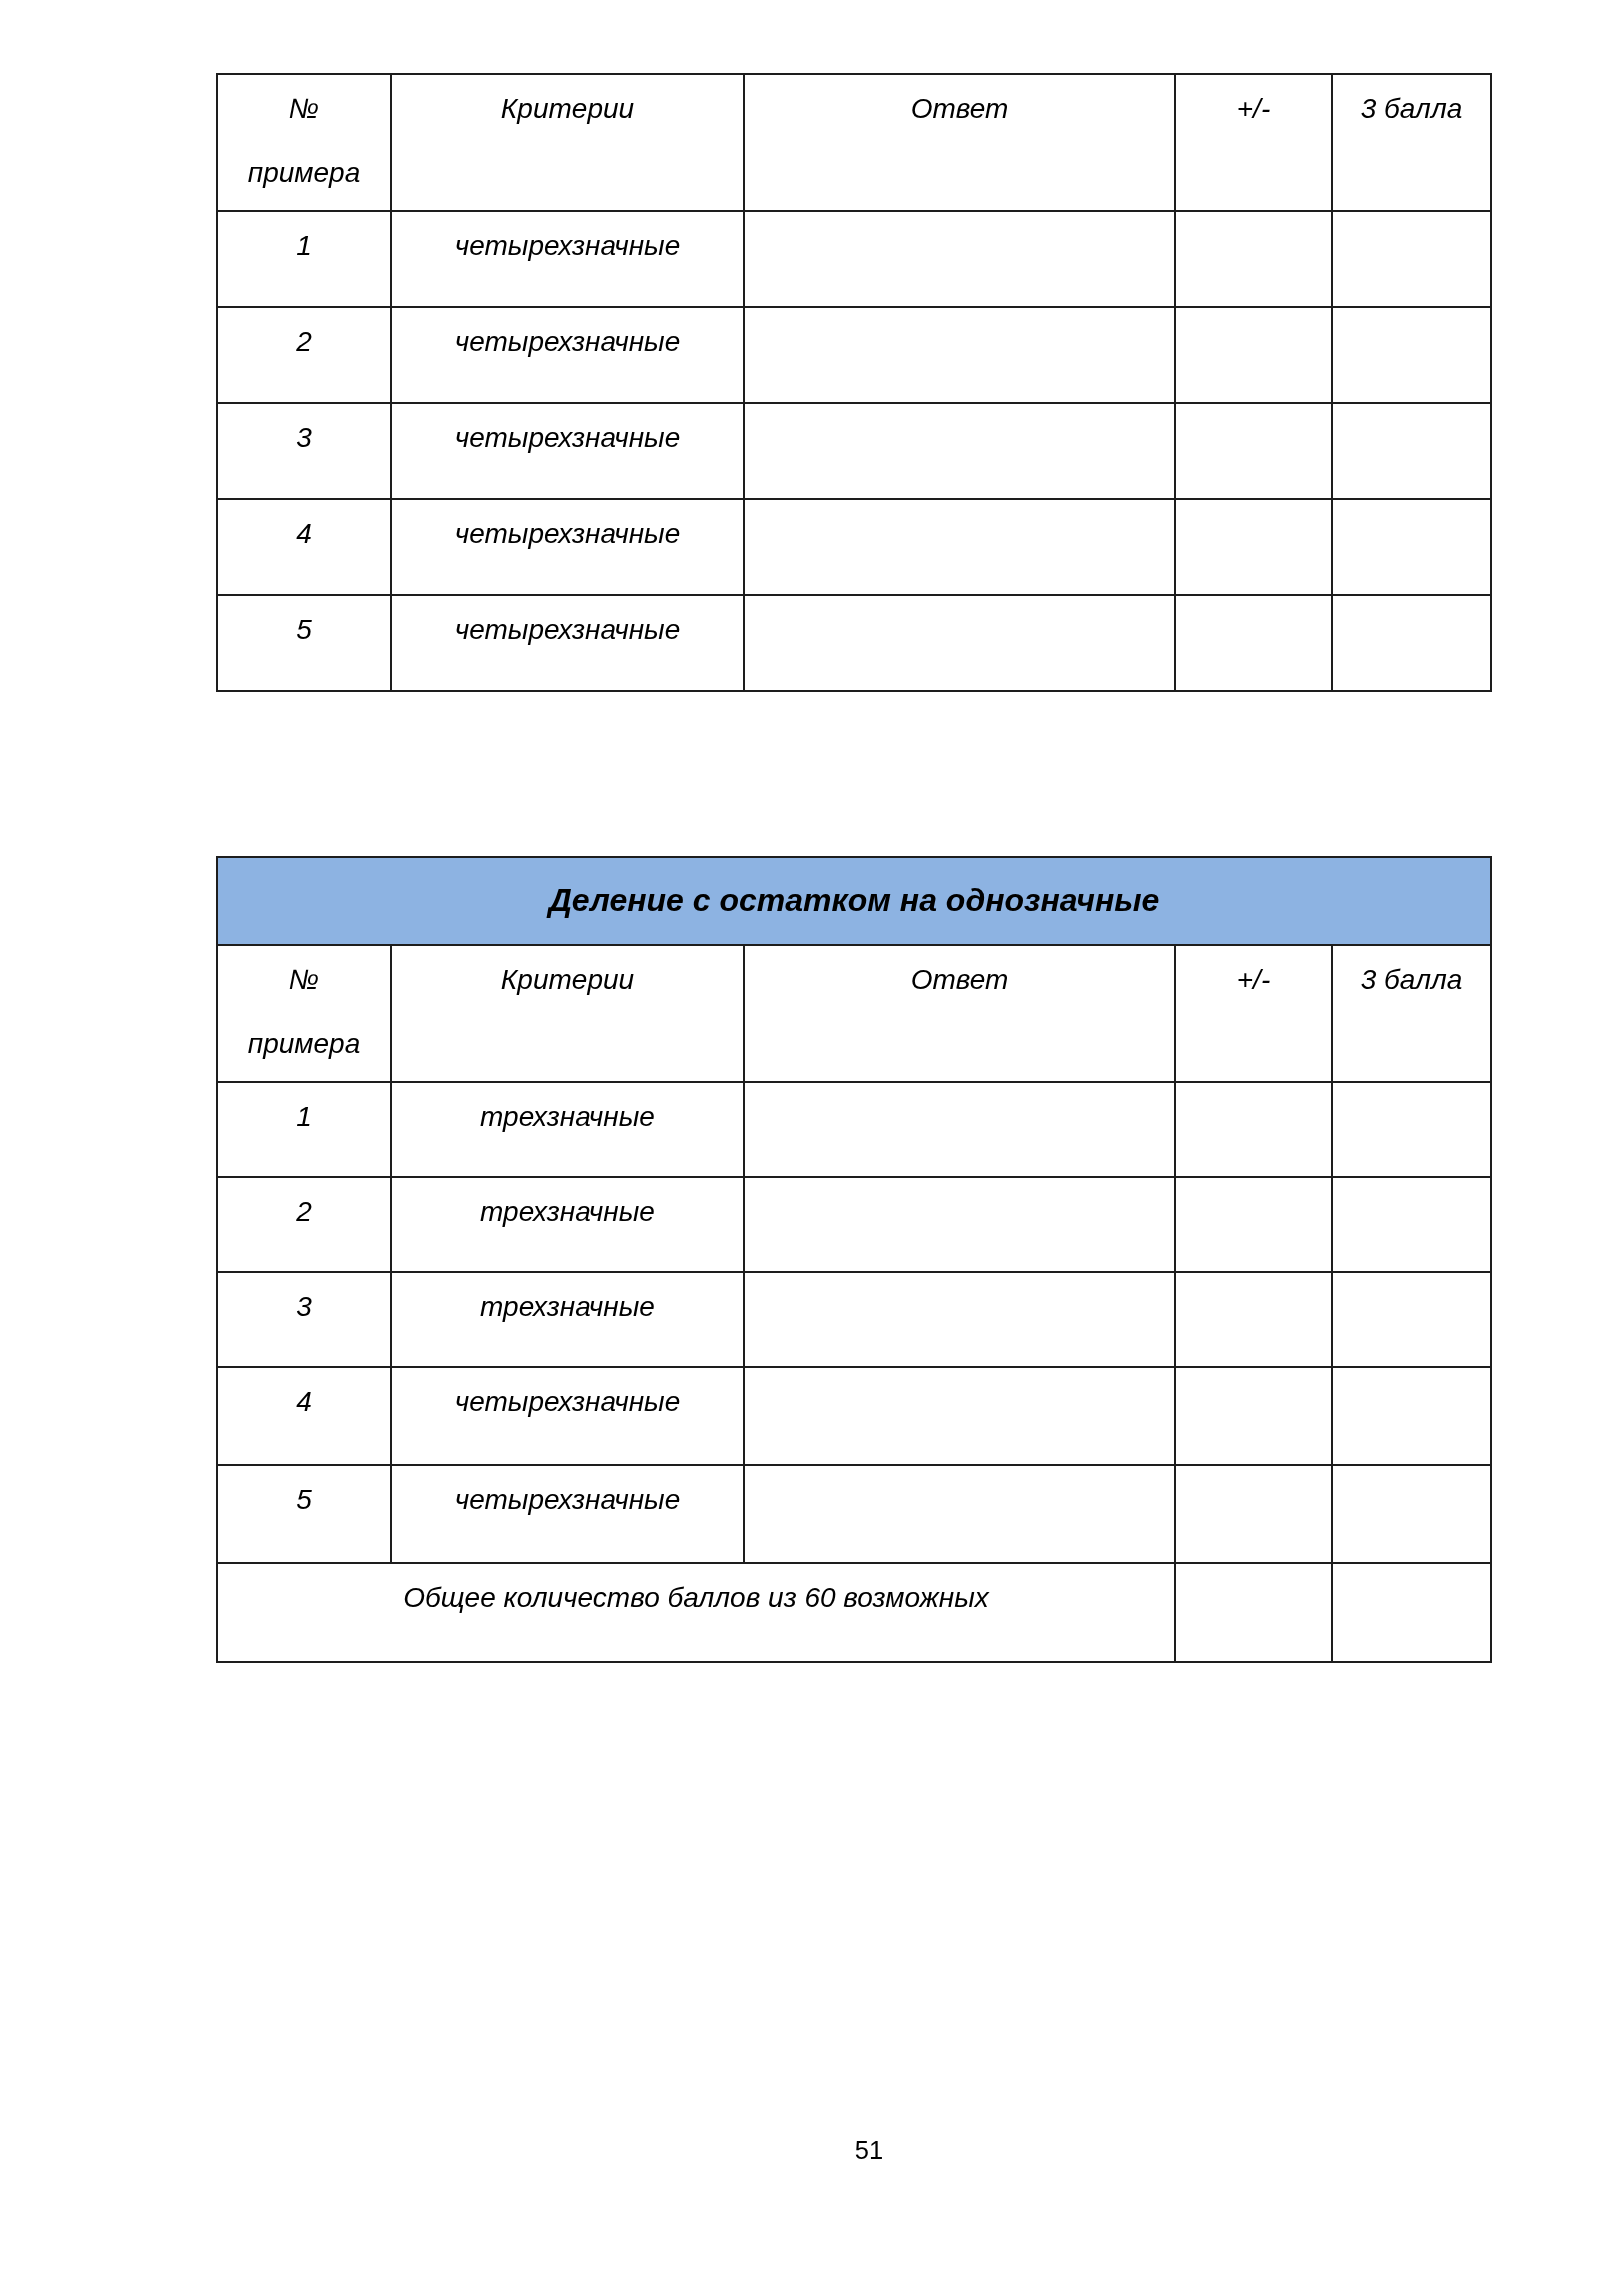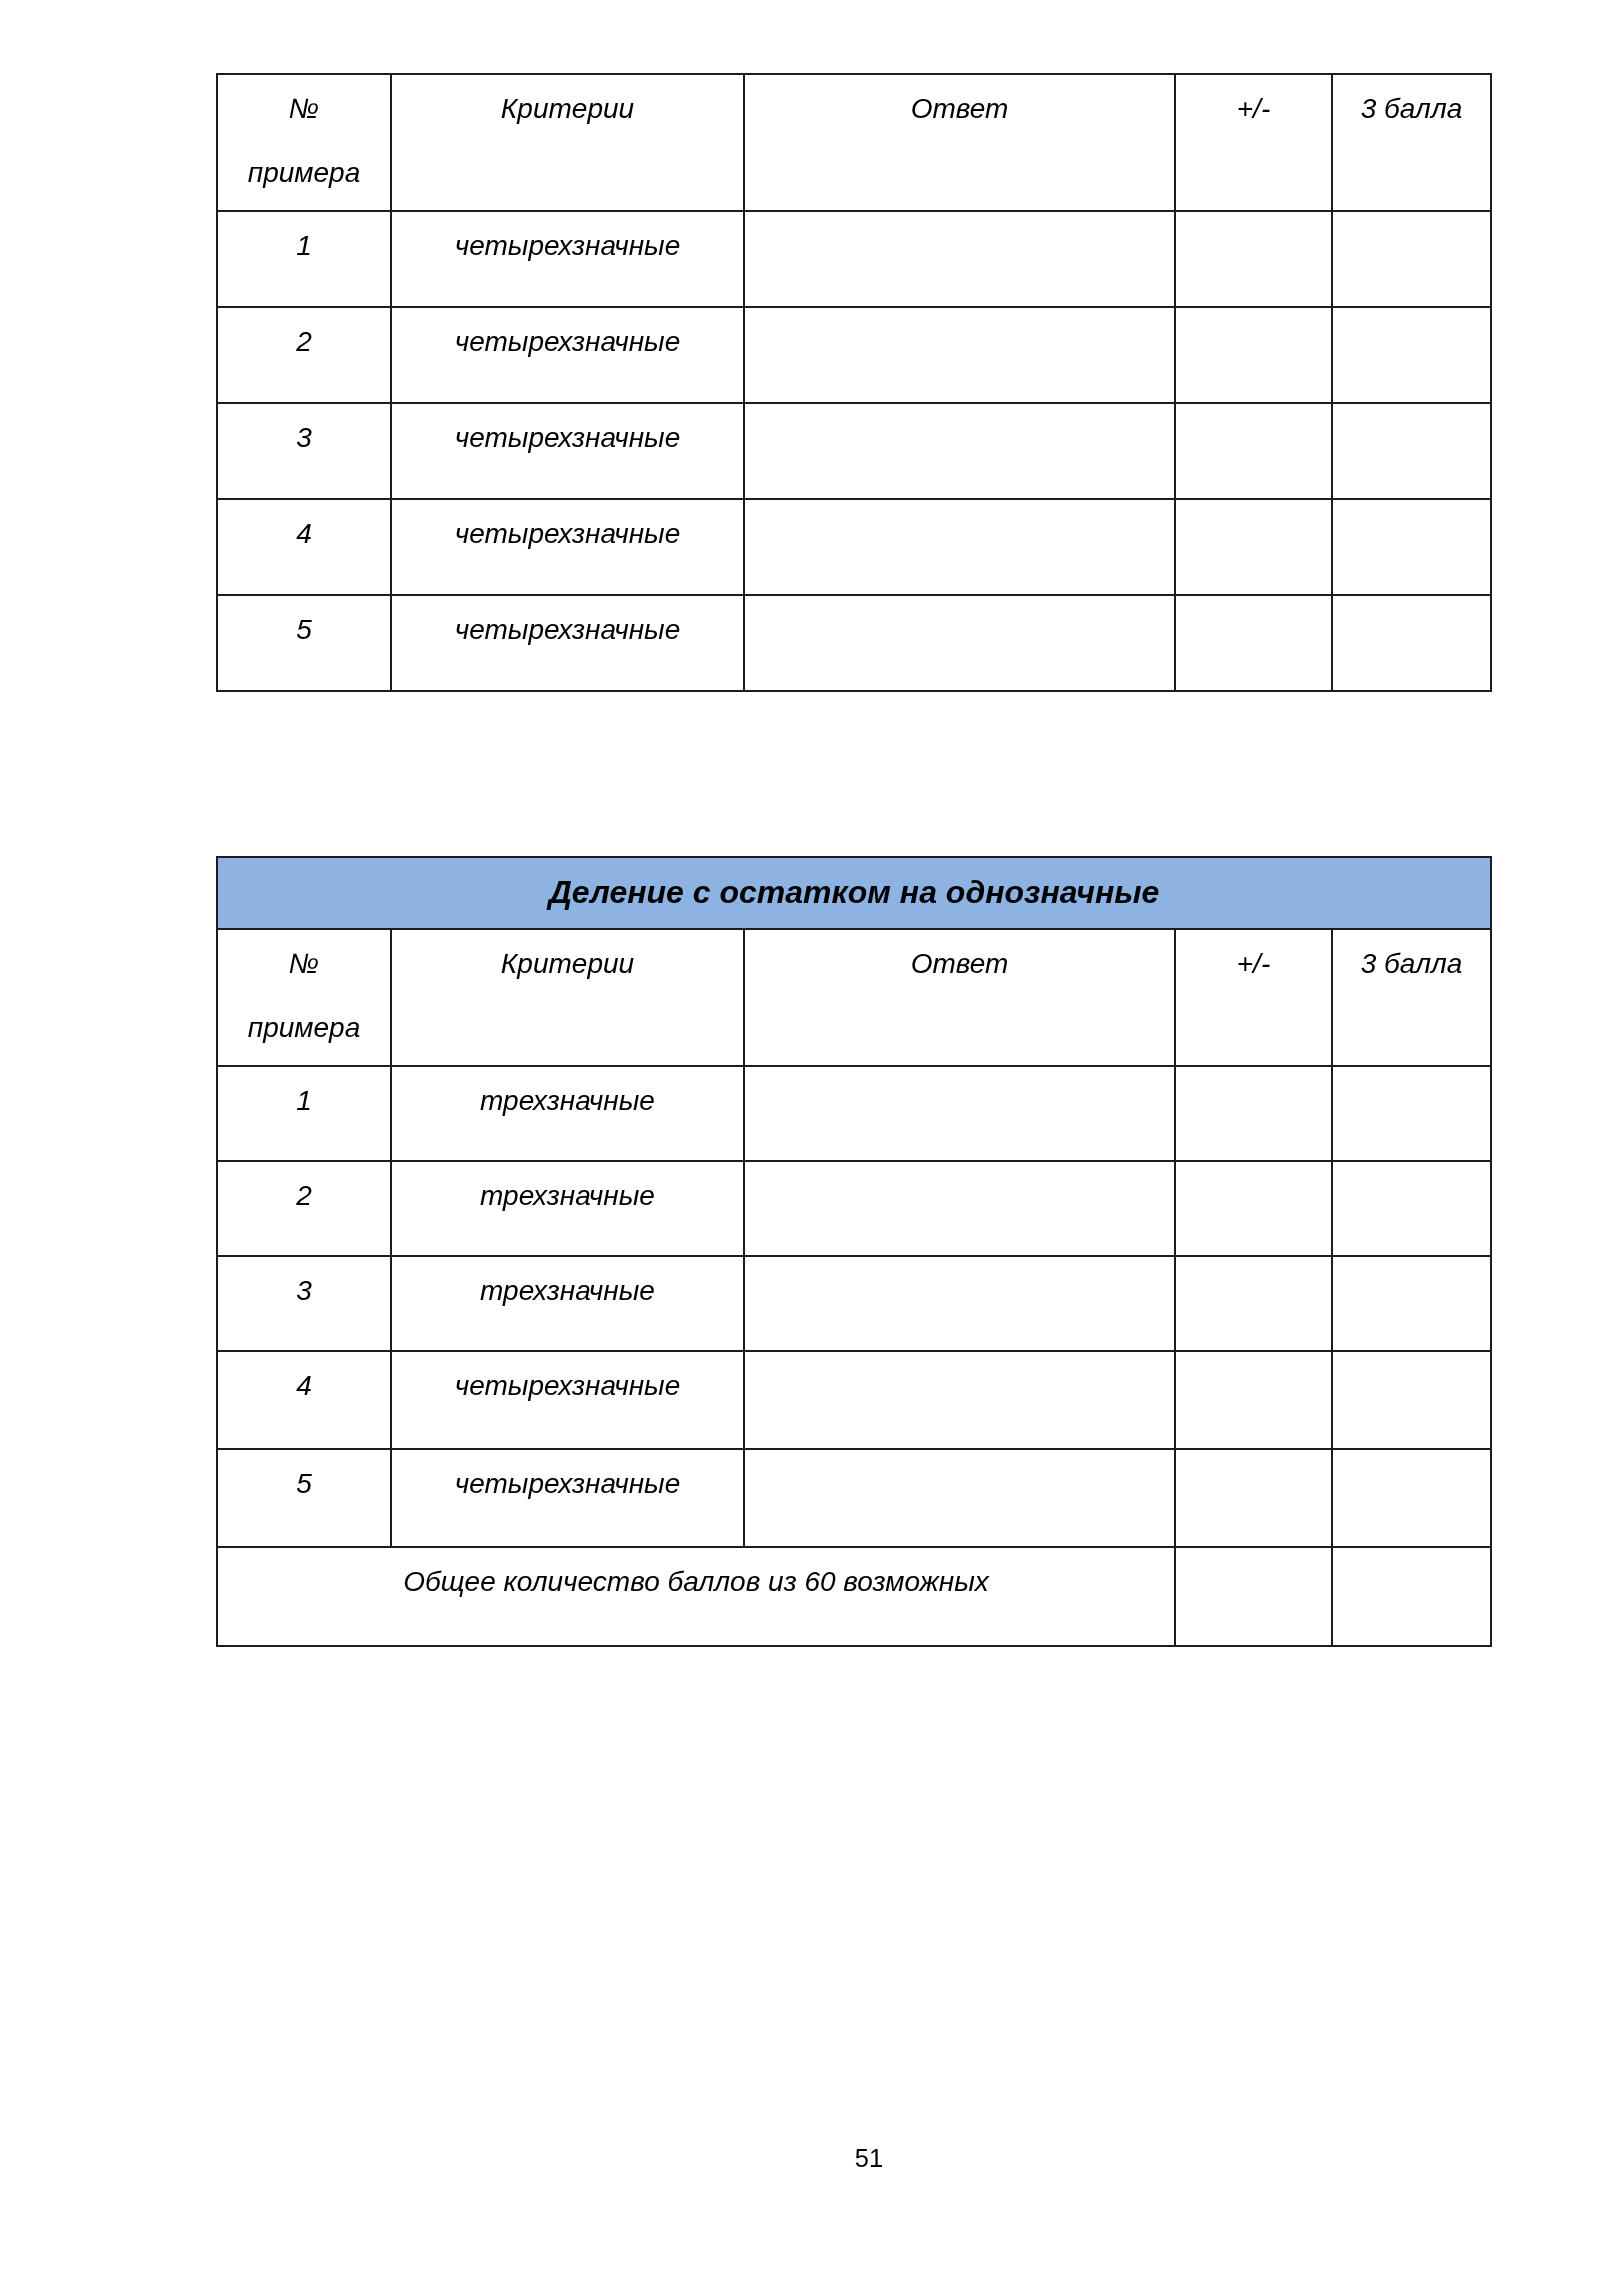--- a/index.html
+++ b/index.html
@@ -44,37 +44,36 @@
   #table-2 tr.data-row { height: 95px; }
   #table-2 tr.data-row.tall { height: 98px; }
   #table-2 tr.total-row { height: 99px; margin-top: 32px; }
 
   .num-col-label {
     display: inline-block;
     width: 142px;           
   }
   .title-band th {
     background: #8DB3E2;
-    height: 72px;
+    height: 88px;
     vertical-align: middle;
     font-weight: bold;
     font-size: 32px;
     line-height: 1.1;
     padding: 12px;
     color: #000000;
   }
   .page-number {
     position: absolute;
     left: 232px;
     width: 1274px;
     top: 2135px;
     text-align: center;
     font-size: 25.5px;
     line-height: 1.2;
-    margin-top: 8px;
   }
 </style>
 </head>
 <body>
 
 <div class="page">
 
   <table class="score-table" id="table-1">
     <colgroup>
       <col style="width:174px">

